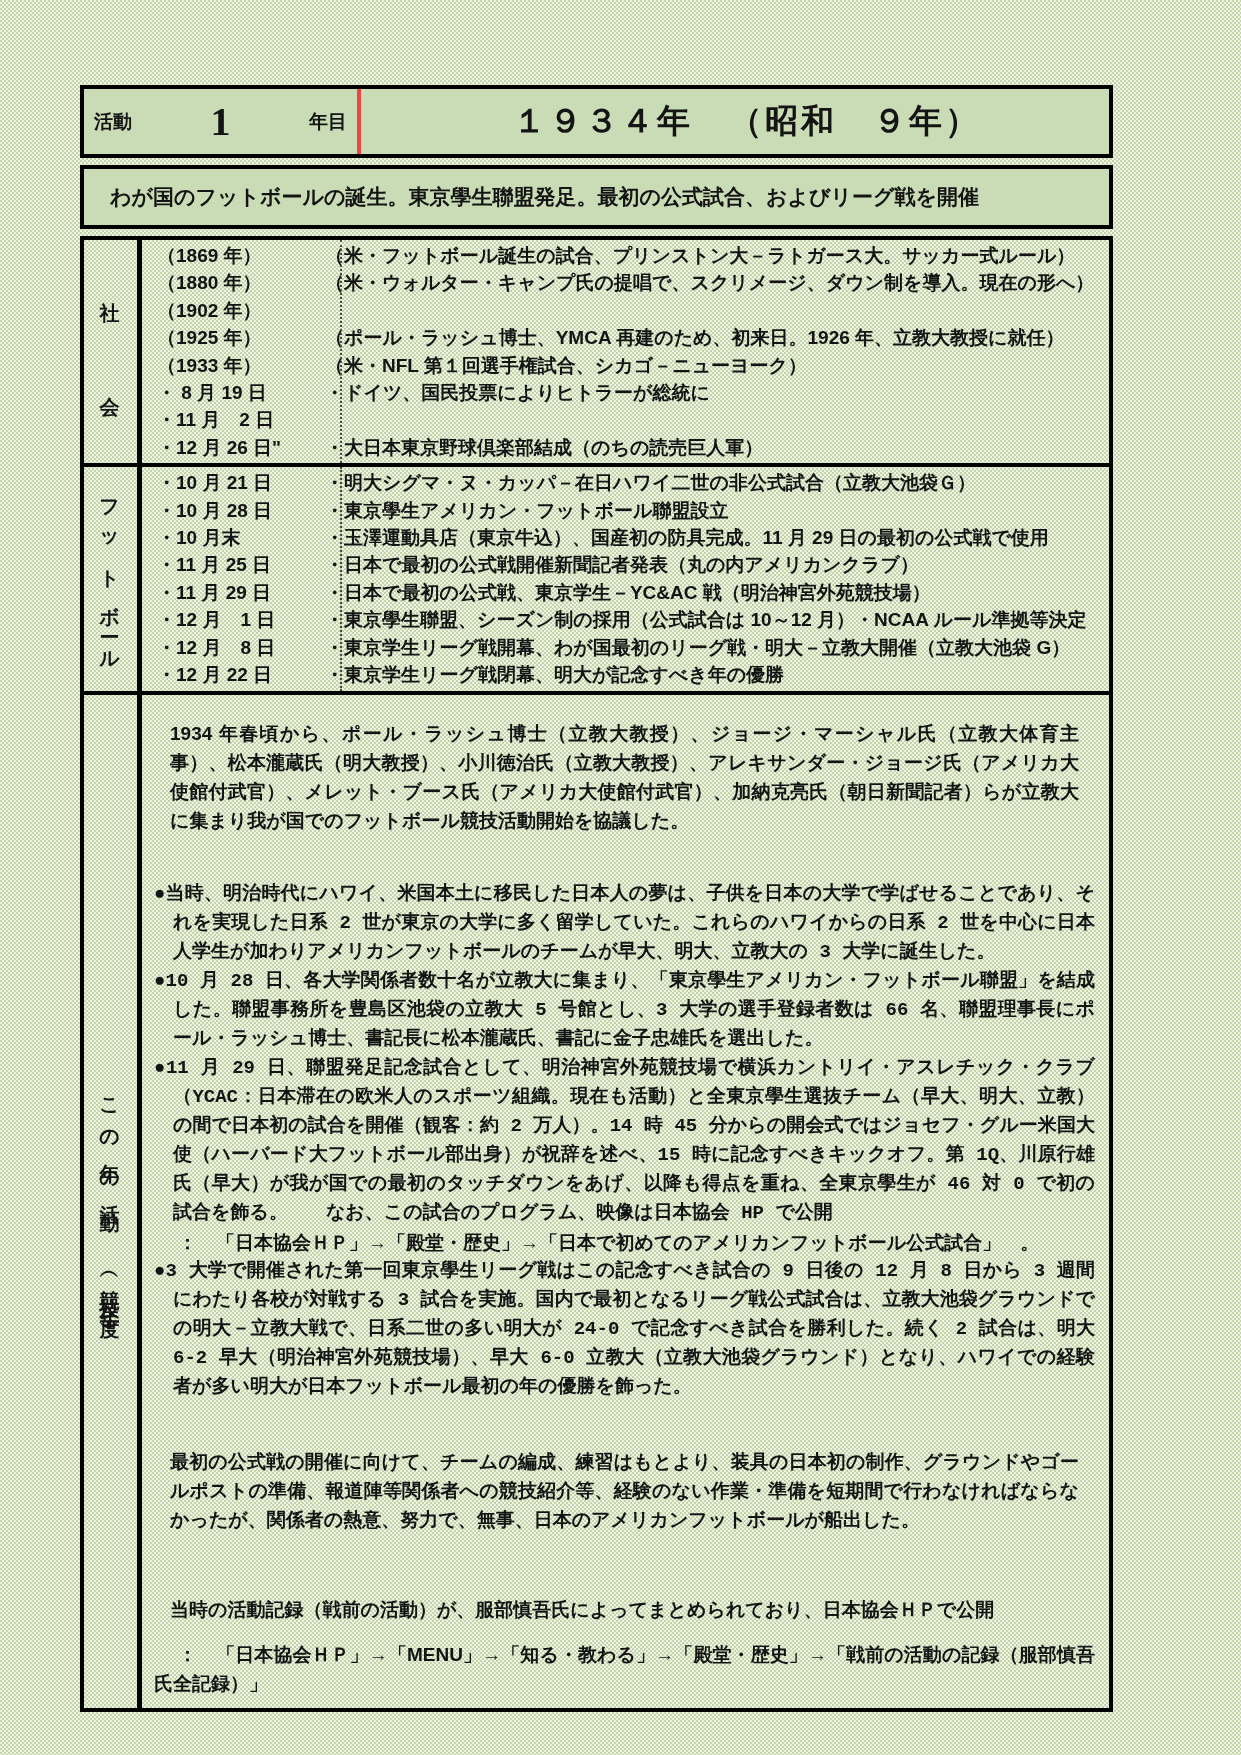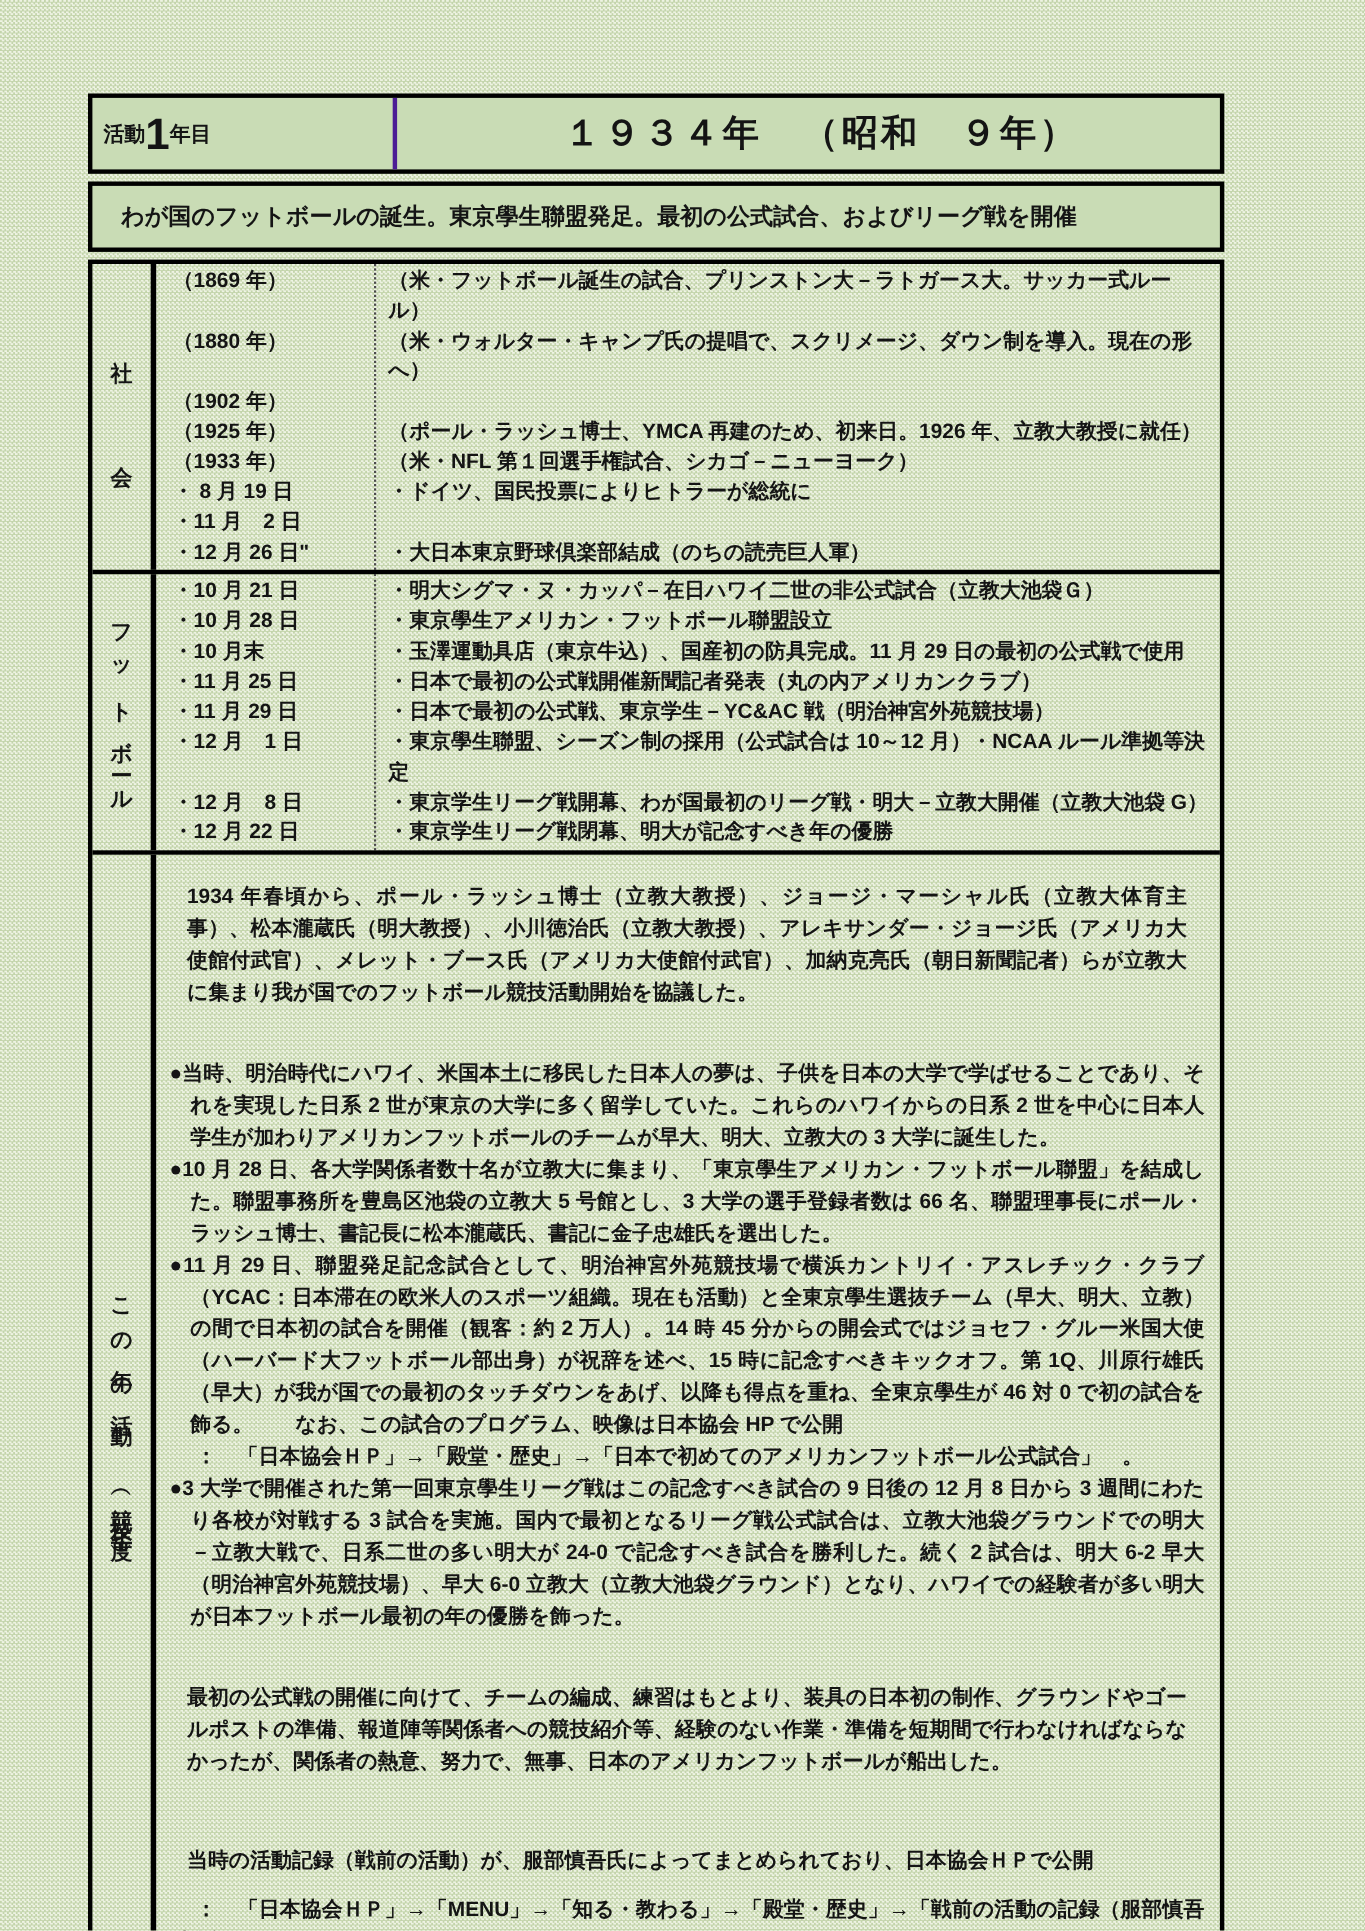--- a/index.html
+++ b/index.html
@@ -9,48 +9,48 @@
     font-weight:700;color:#141414;
     background-color:#dce7cb;
     background-image:conic-gradient(#eef3e3 90deg,#c3d4ab 90deg 180deg,#eef3e3 180deg 270deg,#c3d4ab 270deg);
     background-size:4px 4px;
   }
   .sheet{position:absolute;left:80px;top:85px;width:1033px;}
   .box{border:4px solid #000;box-sizing:border-box;}
 
   
   .header-table{display:flex;height:73px;background:#c9dcb5;}
-  .header-left{width:253px;border-right:4px solid #4c1d95;display:flex;align-items:center;justify-content:flex-start;padding:0 10px;}
+  .header-left{width:253px;border-right:4px solid #ef4444;display:flex;align-items:center;justify-content:space-between;padding:0 10px;font-family:Liberation Serif, serif;}
   .hl-small{font-size:19px;}
   .hl-big{font-size:40px;line-height:1;}
   .header-right{flex:1;display:flex;align-items:center;justify-content:center;font-size:33px;letter-spacing:3px;margin-left:24px;}
 
   
   .subtitle-box{margin-top:7px;background:#c9dcb5;padding:14px 10px 14px 26px;font-size:21px;}
 
   
   .main-table{margin-top:7px;background:transparent;}
   .tsection{display:flex;position:relative;}
   .tsection + .tsection{border-top:4px solid #000;}
   .v-label-cell{width:53px;border-right:5px solid #000;display:flex;align-items:center;justify-content:center;flex:0 0 auto;}
   .v-label{writing-mode:vertical-rl;text-orientation:mixed;font-size:20px;}
   #section-society .v-label{letter-spacing:38px;}
   #section-football .v-label{letter-spacing:12px;}
   #section-activity .v-label{letter-spacing:9px;}
 
   .sec-body{flex:1;padding:2px 0;}
   .trow{display:flex;font-size:19px;line-height:27.4px;}
-  .tdate{width:198px;padding-left:15px;box-sizing:border-box;flex:0 0 auto;white-space:pre;}
+  .tdate{width:170px;padding-left:15px;box-sizing:border-box;flex:0 0 auto;white-space:pre;}
   .tevent{flex:1;padding-left:13px;padding-right:8px;}
   .dotline{position:absolute;left:256px;top:0;bottom:0;width:0;border-left:2px dotted #4a4a4a;}
 
   
   .act-body{flex:1;padding:8px 14px 10px 12px;font-size:19px;line-height:29px;text-align:justify;}
   .p-para{margin:16px;}
-  .p-bullet{margin:0;padding-left:19px;text-indent:-19px;}
+  .p-bullet{margin:0;padding-left:19px;text-indent:-19px;font-family:Liberation Mono, monospace;}
   .p-link{margin:0;text-indent:24px;}
   .p-spacer{height:29px;}
 </style>
 </head>
 <body>
 
 <div class="sheet">
 
   <div class="header-table box">
     <div class="header-left">

